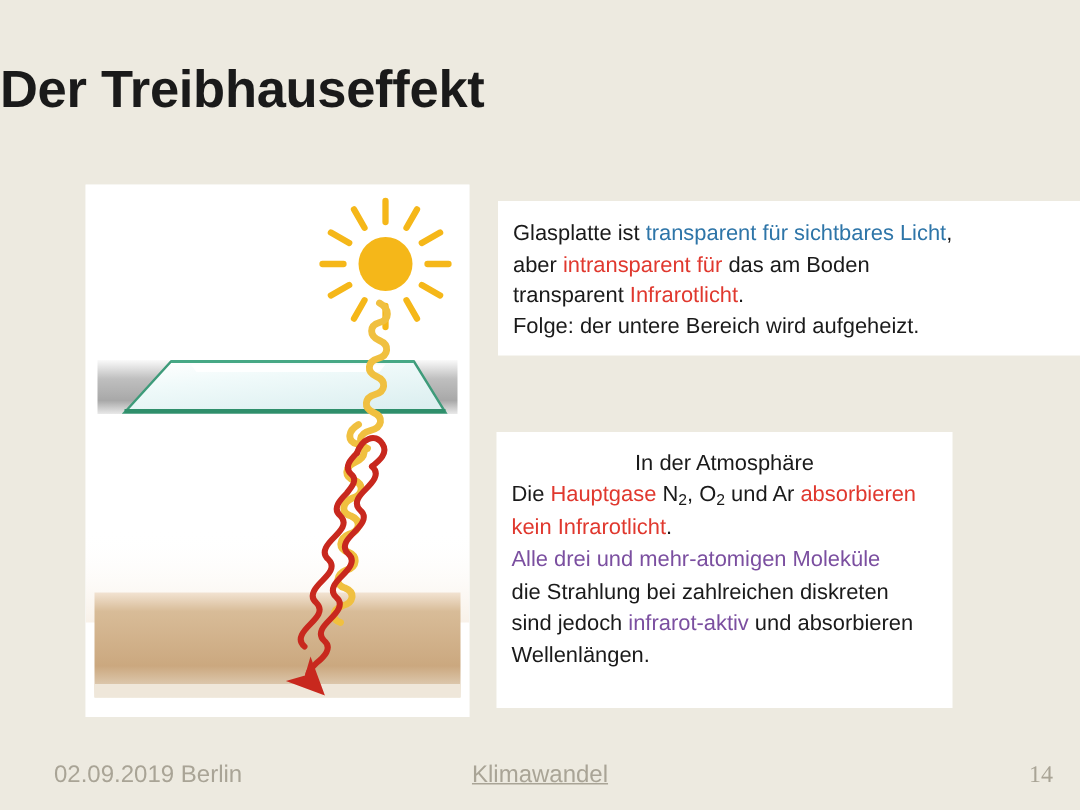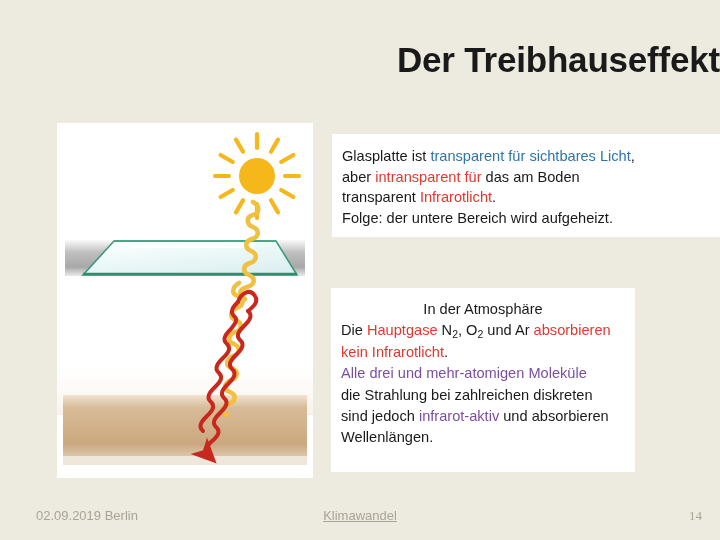--- a/index.html
+++ b/index.html
@@ -14,21 +14,21 @@
     overflow: hidden;
     position: relative;
   }
 
   
   .slide-title {
     position: absolute;
     left: 0;
     top: 40px;
     width: 720px;
-    text-align: right;
+    text-align: left;
     font-size: 35px;
     font-weight: 700;
     color: #1A1A1A;
     letter-spacing: -0.2px;
   }
 
   
   .illus-panel {
     position: absolute;
     left: 57px;
@@ -78,21 +78,21 @@
     vertical-align: -0.28em;
   }
 
   
   .footer {
     position: absolute;
     left: 0;
     top: 508px;
     width: 720px;
     height: 20px;
-    font-size: 13px;
+    font-size: 16px;
     color: #A9A496;
   }
   .footer-left {
     position: absolute;
     left: 36px;
     top: 0;
   }
   .footer-center {
     position: absolute;
     left: 0;

